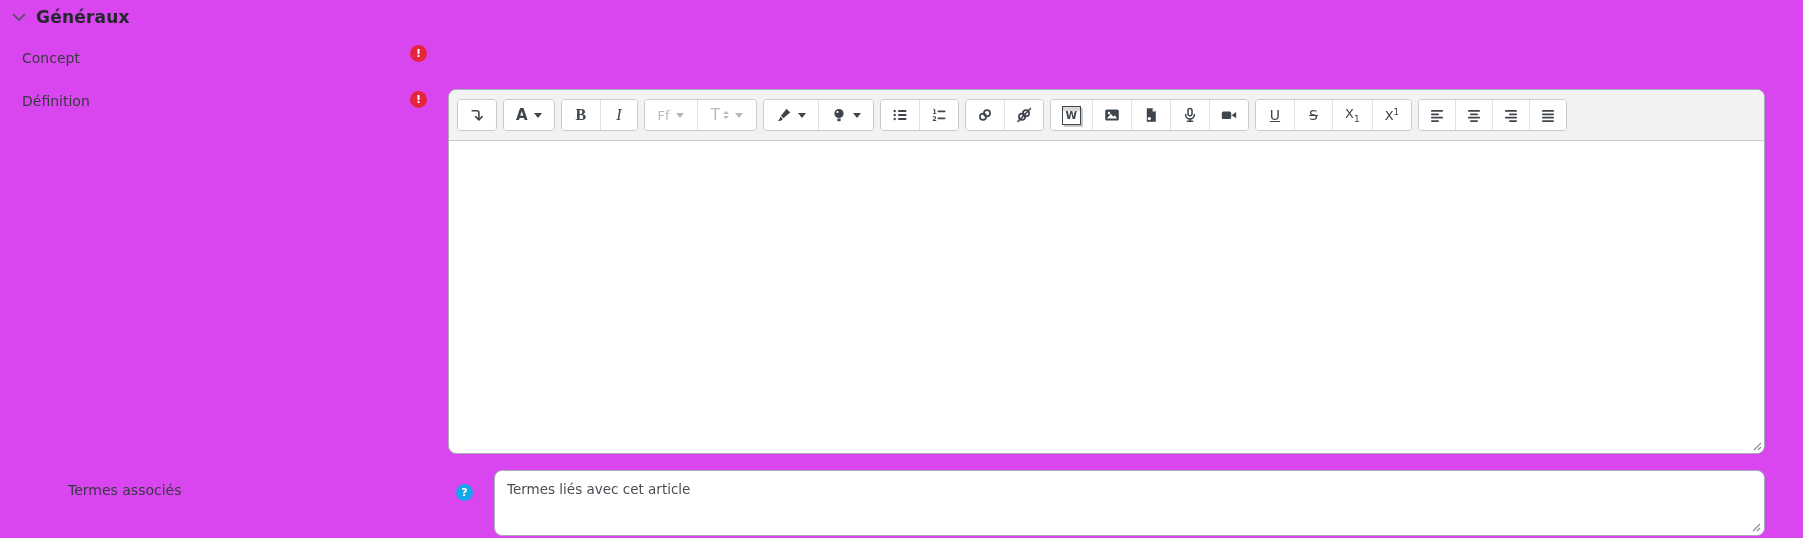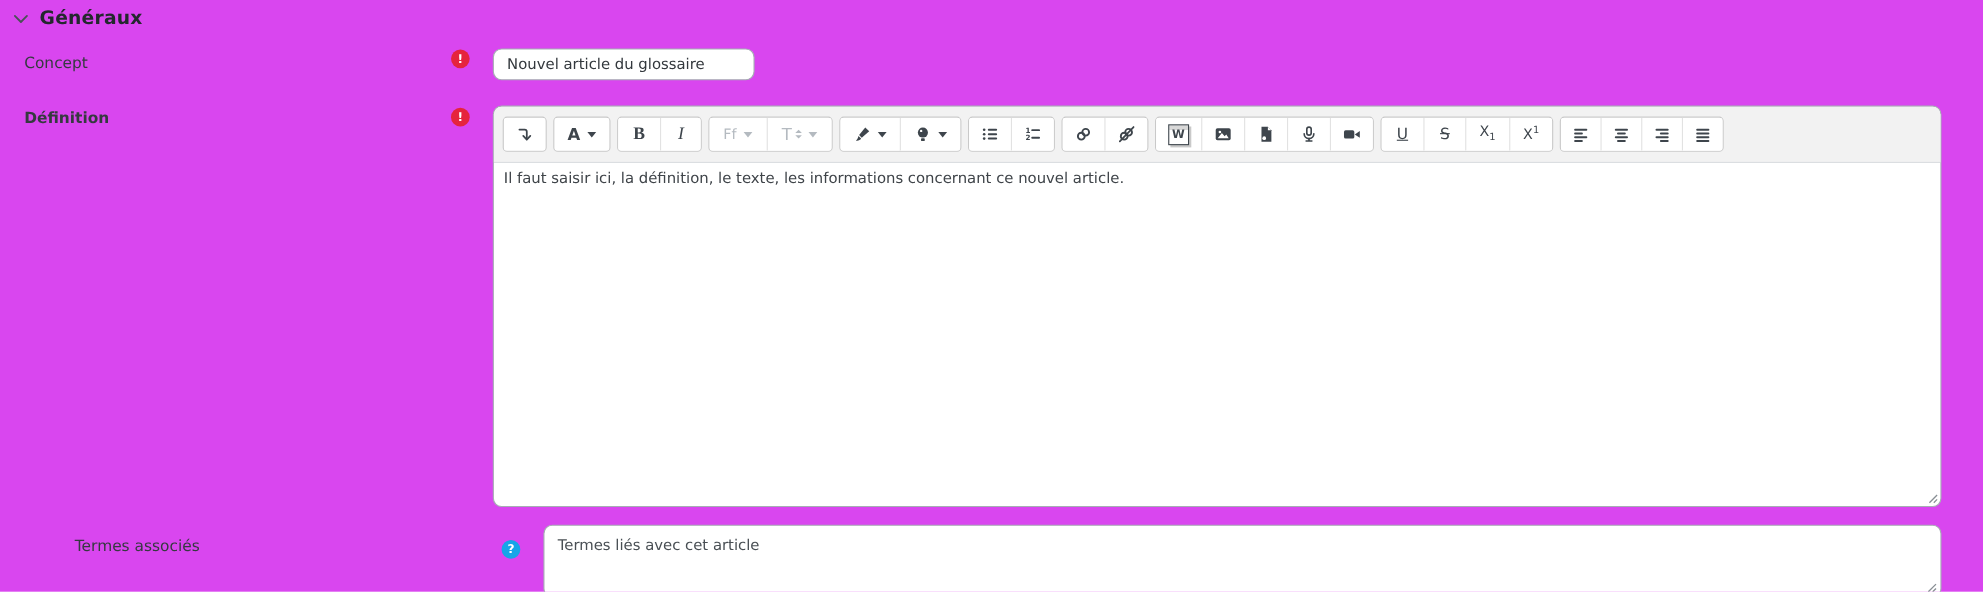--- a/index.html
+++ b/index.html
@@ -17,21 +17,21 @@
   .fcol{flex:1;margin-right:38px;min-width:0;}
   .flabel{font-size:14px;color:#353a3f;text-align:center;}
   .badge{width:17px;height:17px;border-radius:50%;color:#fff;font-size:11px;font-weight:bold;display:flex;align-items:center;justify-content:center;flex:none;line-height:1;}
   .badge.req{background:#e5243d;}
   .badge.help{background:#16a5e8;}
 
   .row-concept{margin-top:15px;}
   .row-concept .flabel{padding-top:6px;}
   .row-concept .badge{margin-top:1px;}
   .row-definition{margin-top:23px;}
-  .row-definition .flabel{padding-top:4px;font-weight:bold;}
+  .row-definition .flabel{padding-top:4px;}
   .row-definition .badge{margin-top:2px;}
   .row-terms{margin-top:16px;margin-left:46px;}
   .row-terms .flabel{padding-top:12px;}
   .row-terms .badge{margin-top:14px;}
 
   
   .text-input{height:29px;width:238px;box-sizing:border-box;border:1px solid #a6adb4;border-radius:8px;padding:0 12px;font-size:13.5px;color:#33383d;font-family:inherit;background:#fff;outline:none;}
   .ta-wrap{position:relative;}
   .terms-textarea{display:block;width:100%;height:66px;box-sizing:border-box;border:1px solid #a6adb4;border-radius:8px;padding:10px 12px;font-size:13.5px;font-family:inherit;color:#44494e;background:#fff;resize:none;outline:none;}
   .terms-textarea::placeholder{color:#494f54;opacity:1;}
@@ -76,23 +76,20 @@
         </svg>
     </span>
     <span class="section-title">Généraux</span>
   </div>
 
   <div class="form-row row-concept">
     <div class="lcol">
       <span class="flabel">Concept</span>
       <span class="badge req">!</span>
     </div>
-    <div class="fcol">
-      <input class="text-input" type="text" value="Nouvel article du glossaire" style="">
-    </div>
   </div>
 
   <div class="form-row row-definition">
     <div class="lcol">
       <span class="flabel">Définition</span>
       <span class="badge req">!</span>
     </div>
     <div class="fcol">
       <div class="editor">
         <div class="editor-toolbar">
@@ -271,21 +268,20 @@
                   <rect x="2" y="3" width="12" height="1.8" rx="0.9" fill="#3e454c"></rect>
                   <rect x="2" y="6.4" width="12" height="1.8" rx="0.9" fill="#3e454c"></rect>
                   <rect x="2" y="9.8" width="12" height="1.8" rx="0.9" fill="#3e454c"></rect>
                   <rect x="2" y="13.2" width="12" height="1.8" rx="0.9" fill="#3e454c"></rect>
                 </svg>
             </button>
           </div>
 
         </div>
         <div class="editor-content" contenteditable="false" style="">
-          <span>Il faut saisir ici, la définition, le texte, les informations concernant ce nouvel article.</span>
           <svg class="resize-handle" width="11" height="11" viewBox="0 0 11 11">
               <path d="M10 3 L3 10 M10 7 L7 10" stroke="#8a9096" stroke-width="1.2" fill="none"></path>
             </svg>
         </div>
       </div>
     </div>
   </div>
 
   <div class="form-row row-terms">
     <div class="lcol">

